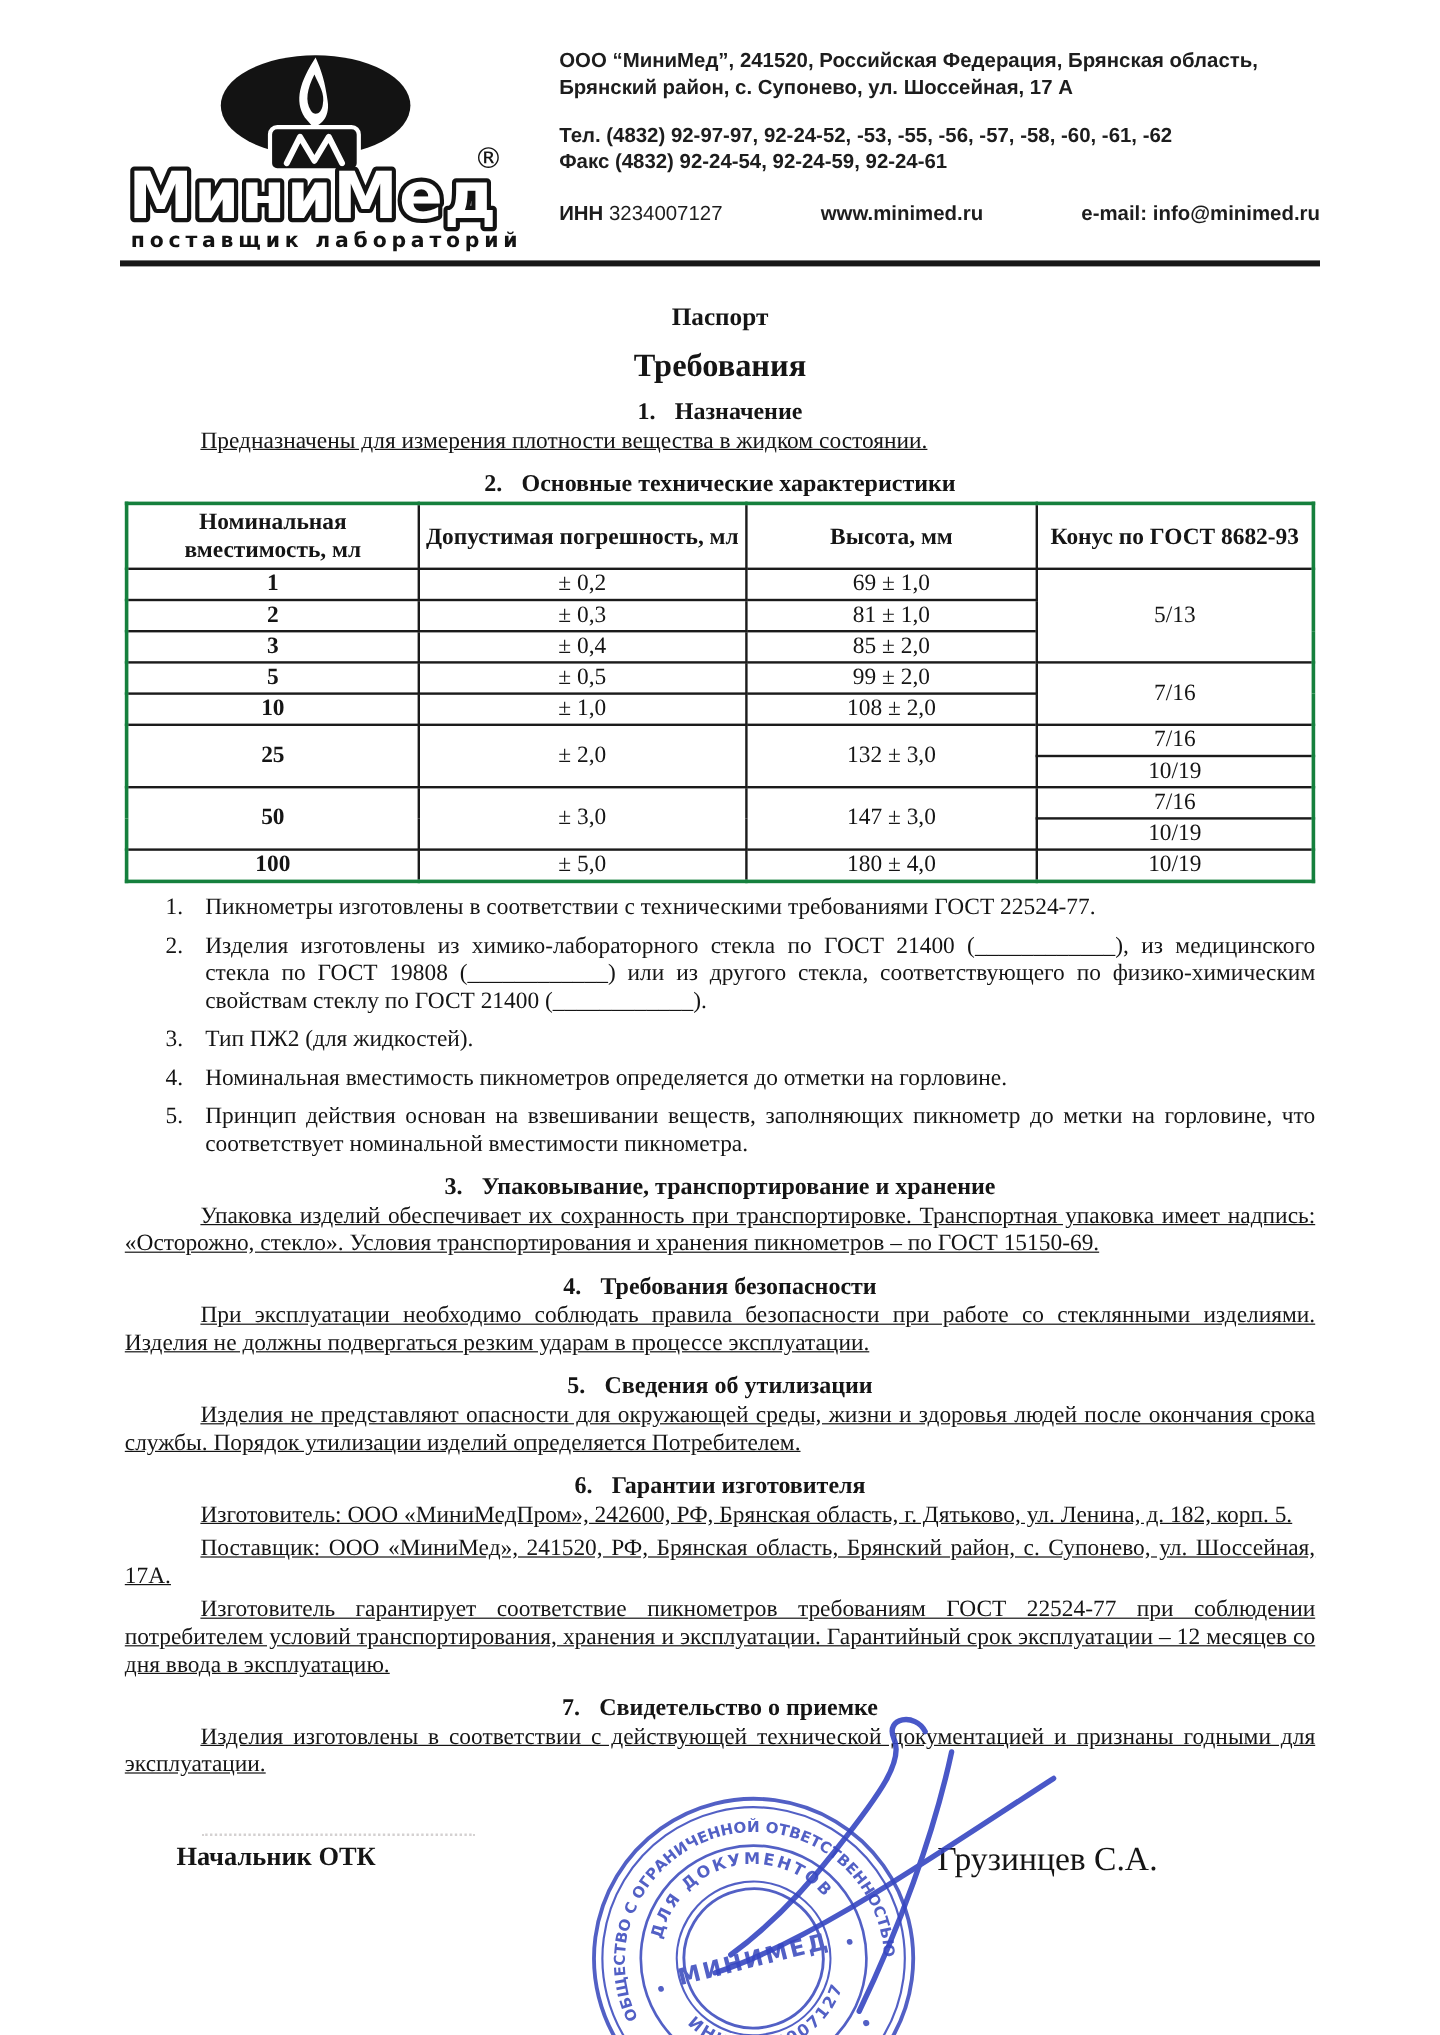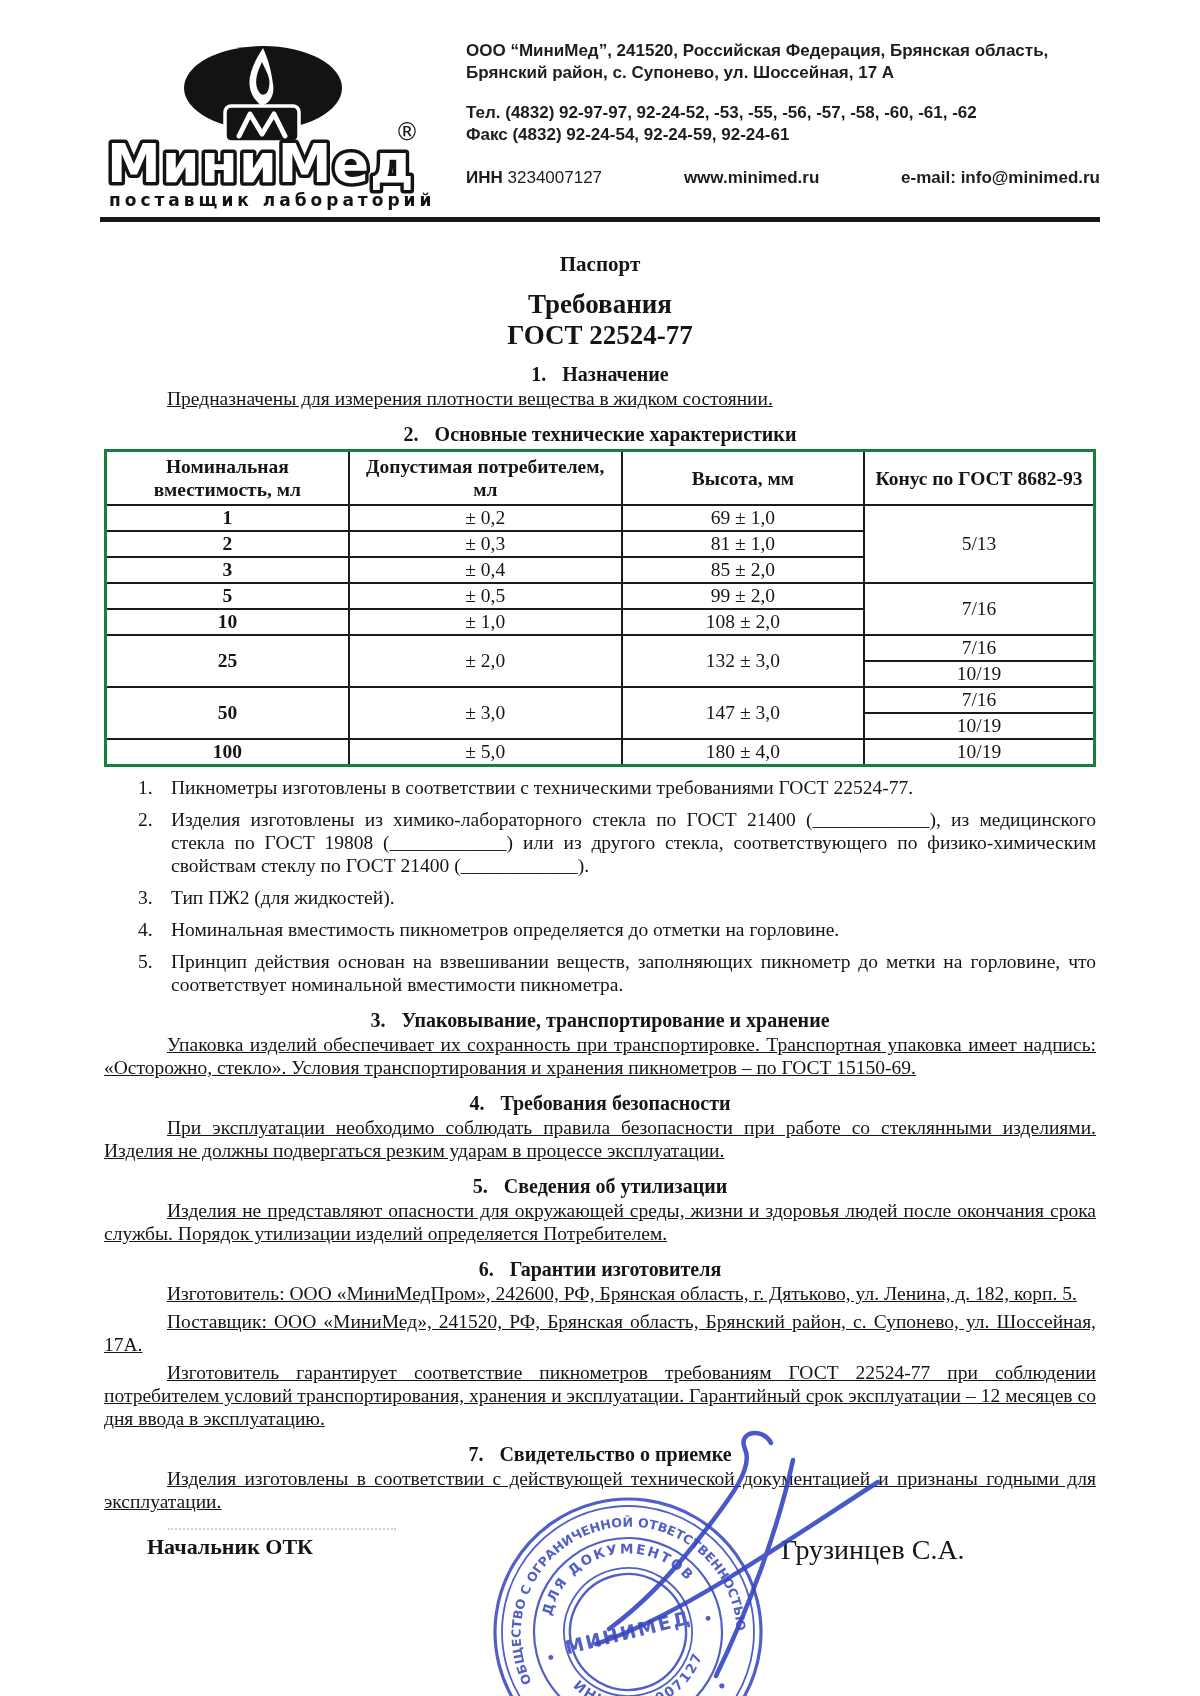--- a/index.html
+++ b/index.html
@@ -89,36 +89,35 @@
       </span>
     </div>
   </div>
 
   <div class="divider"></div>
 
   <div class="content">
 
     <div class="t-doc">Паспорт</div>
     <div class="t-prod">Требования</div>
-    <div class="t-gost">ГОСТ 22524-77</div>
 
     <div class="sec-head">
       <span class="num">1.</span><span>Назначение</span>
     </div>
     <p class="body-p">Предназначены для измерения плотности вещества в жидком состоянии.</p>
 
     <div class="sec-head">
       <span class="num">2.</span><span>Основные технические характеристики</span>
     </div>
 
     <table class="spec">
       <tbody>
           <tr>
         <th class="col1">Номинальная вместимость, мл</th>
-        <th class="col2">Допустимая потребителем, мл</th>
+        <th class="col2">Допустимая погрешность, мл</th>
         <th class="col3">Высота, мм</th>
         <th class="col4">Конус по ГОСТ 8682-93</th>
       </tr>
       <tr>
         <td class="cap">1</td>
         <td>± 0,2</td>
         <td>69 ± 1,0</td>
         <td rowspan="3">5/13</td>
       </tr>
       <tr>

